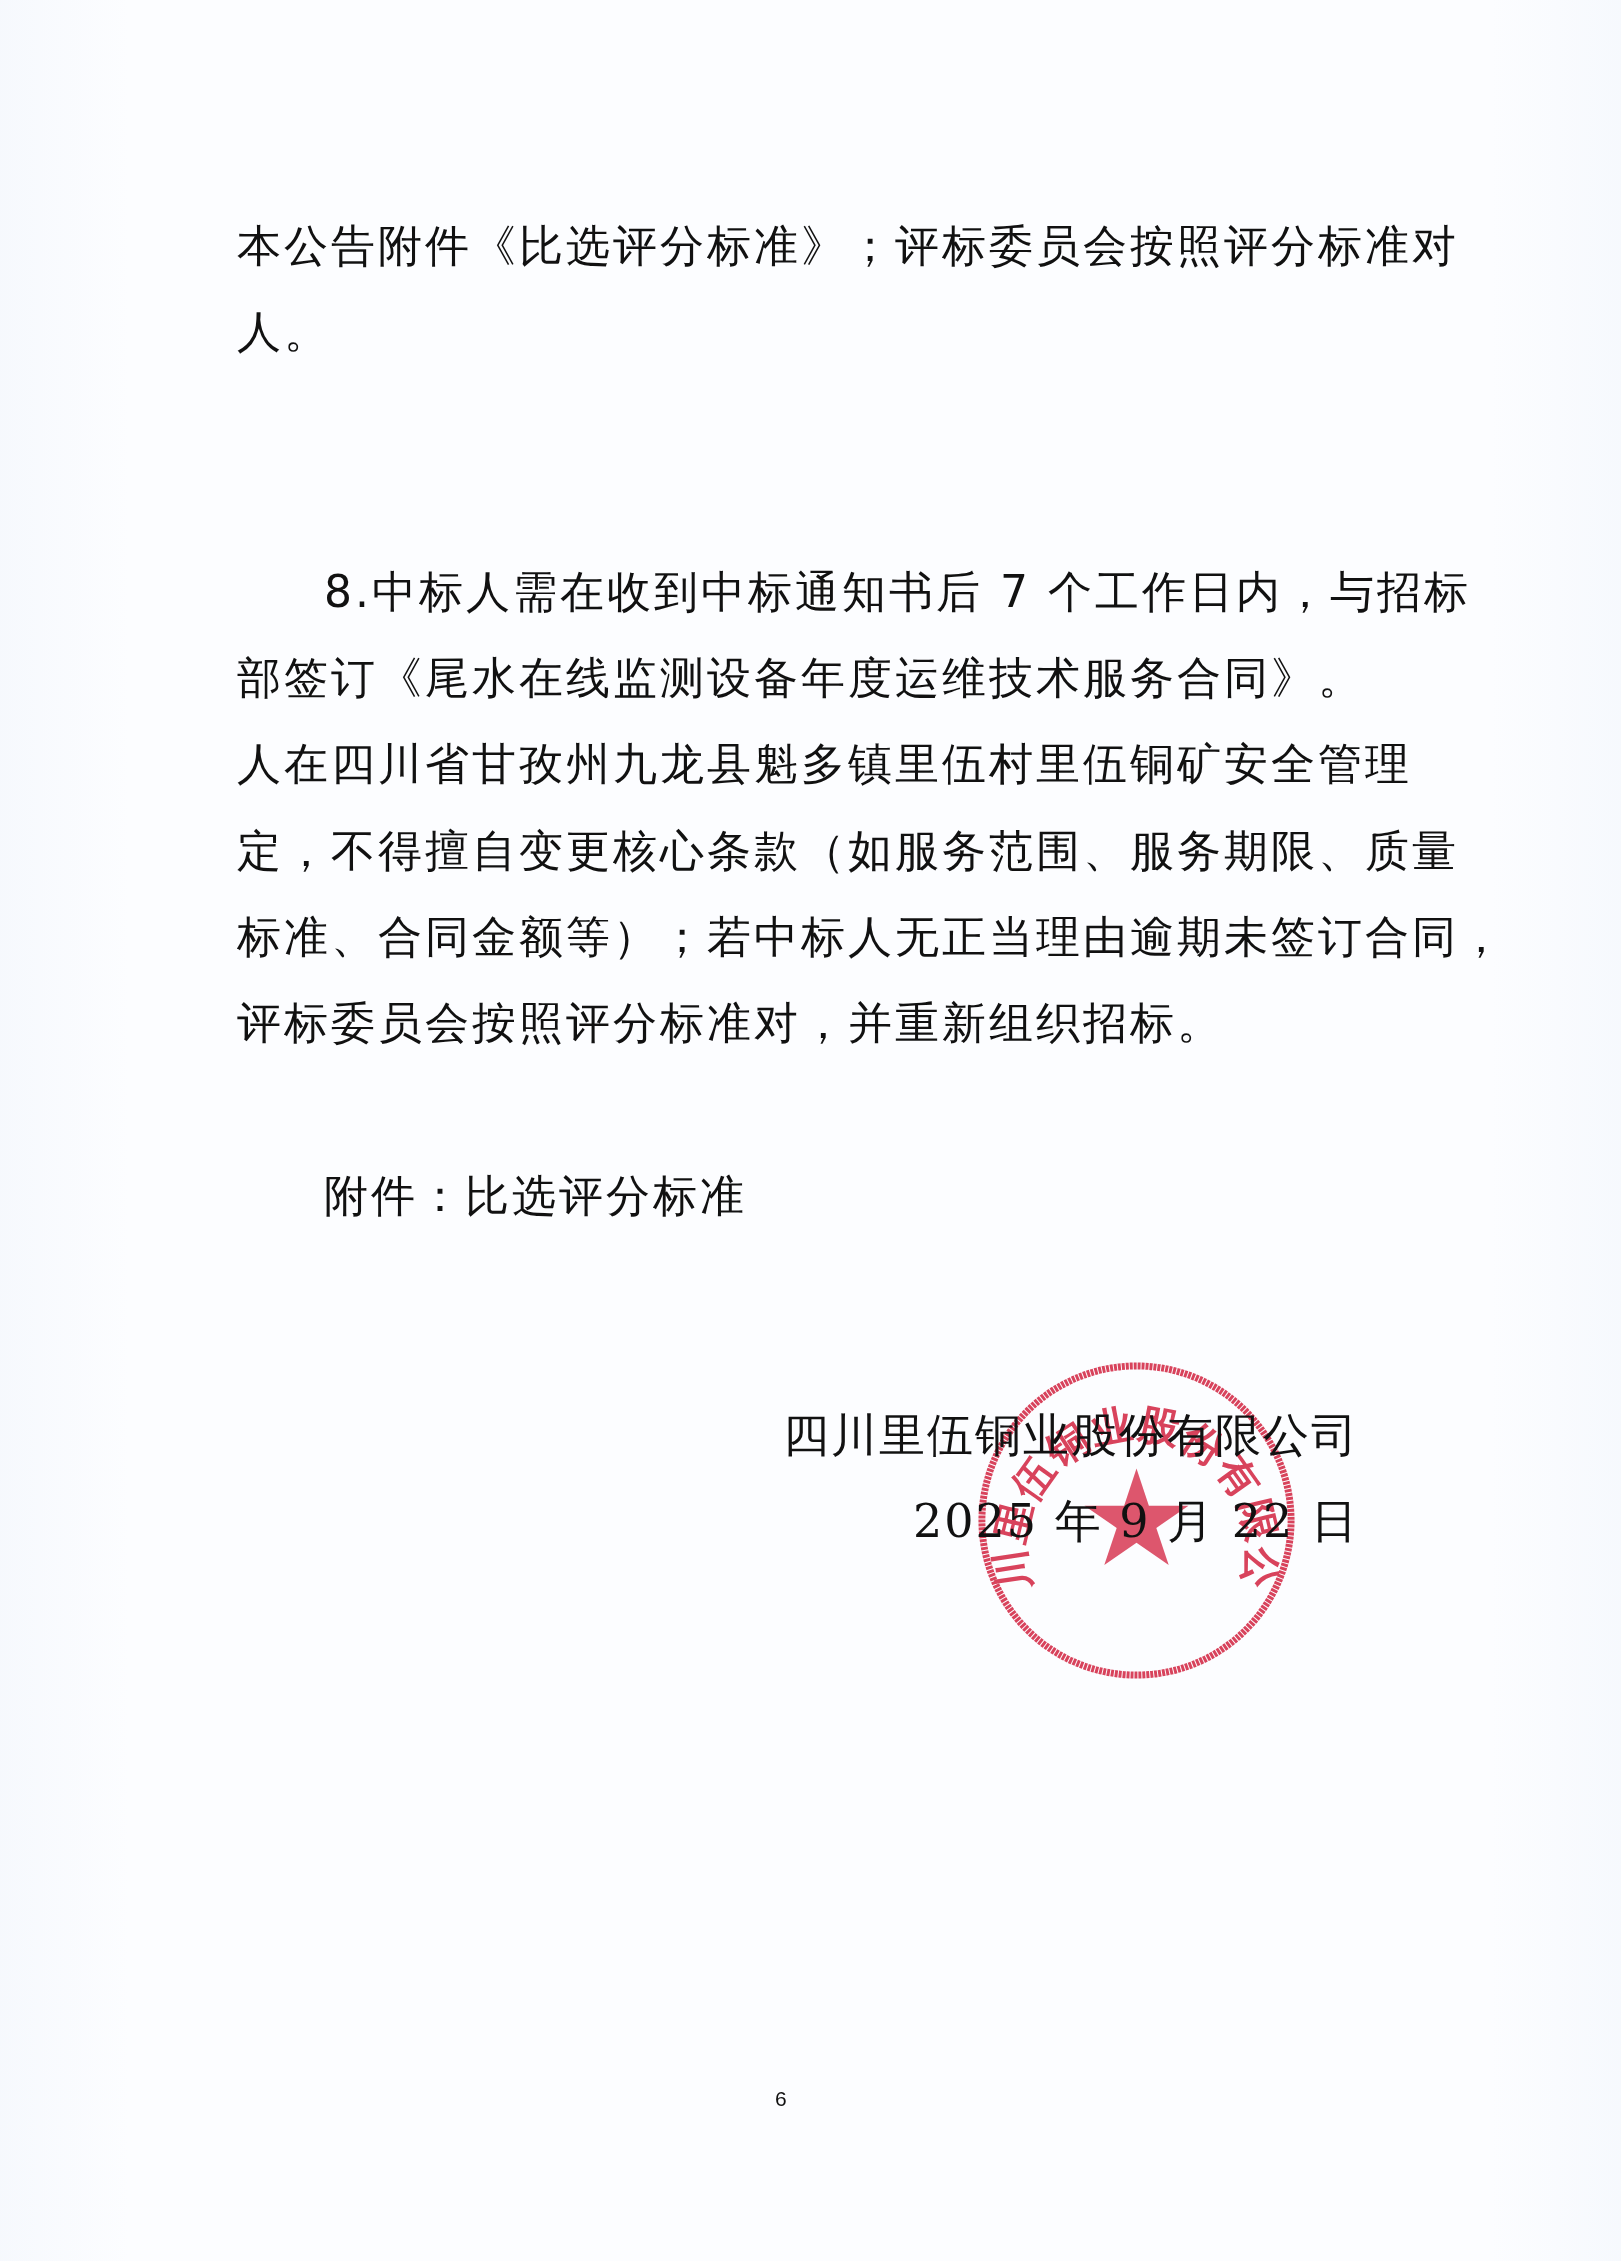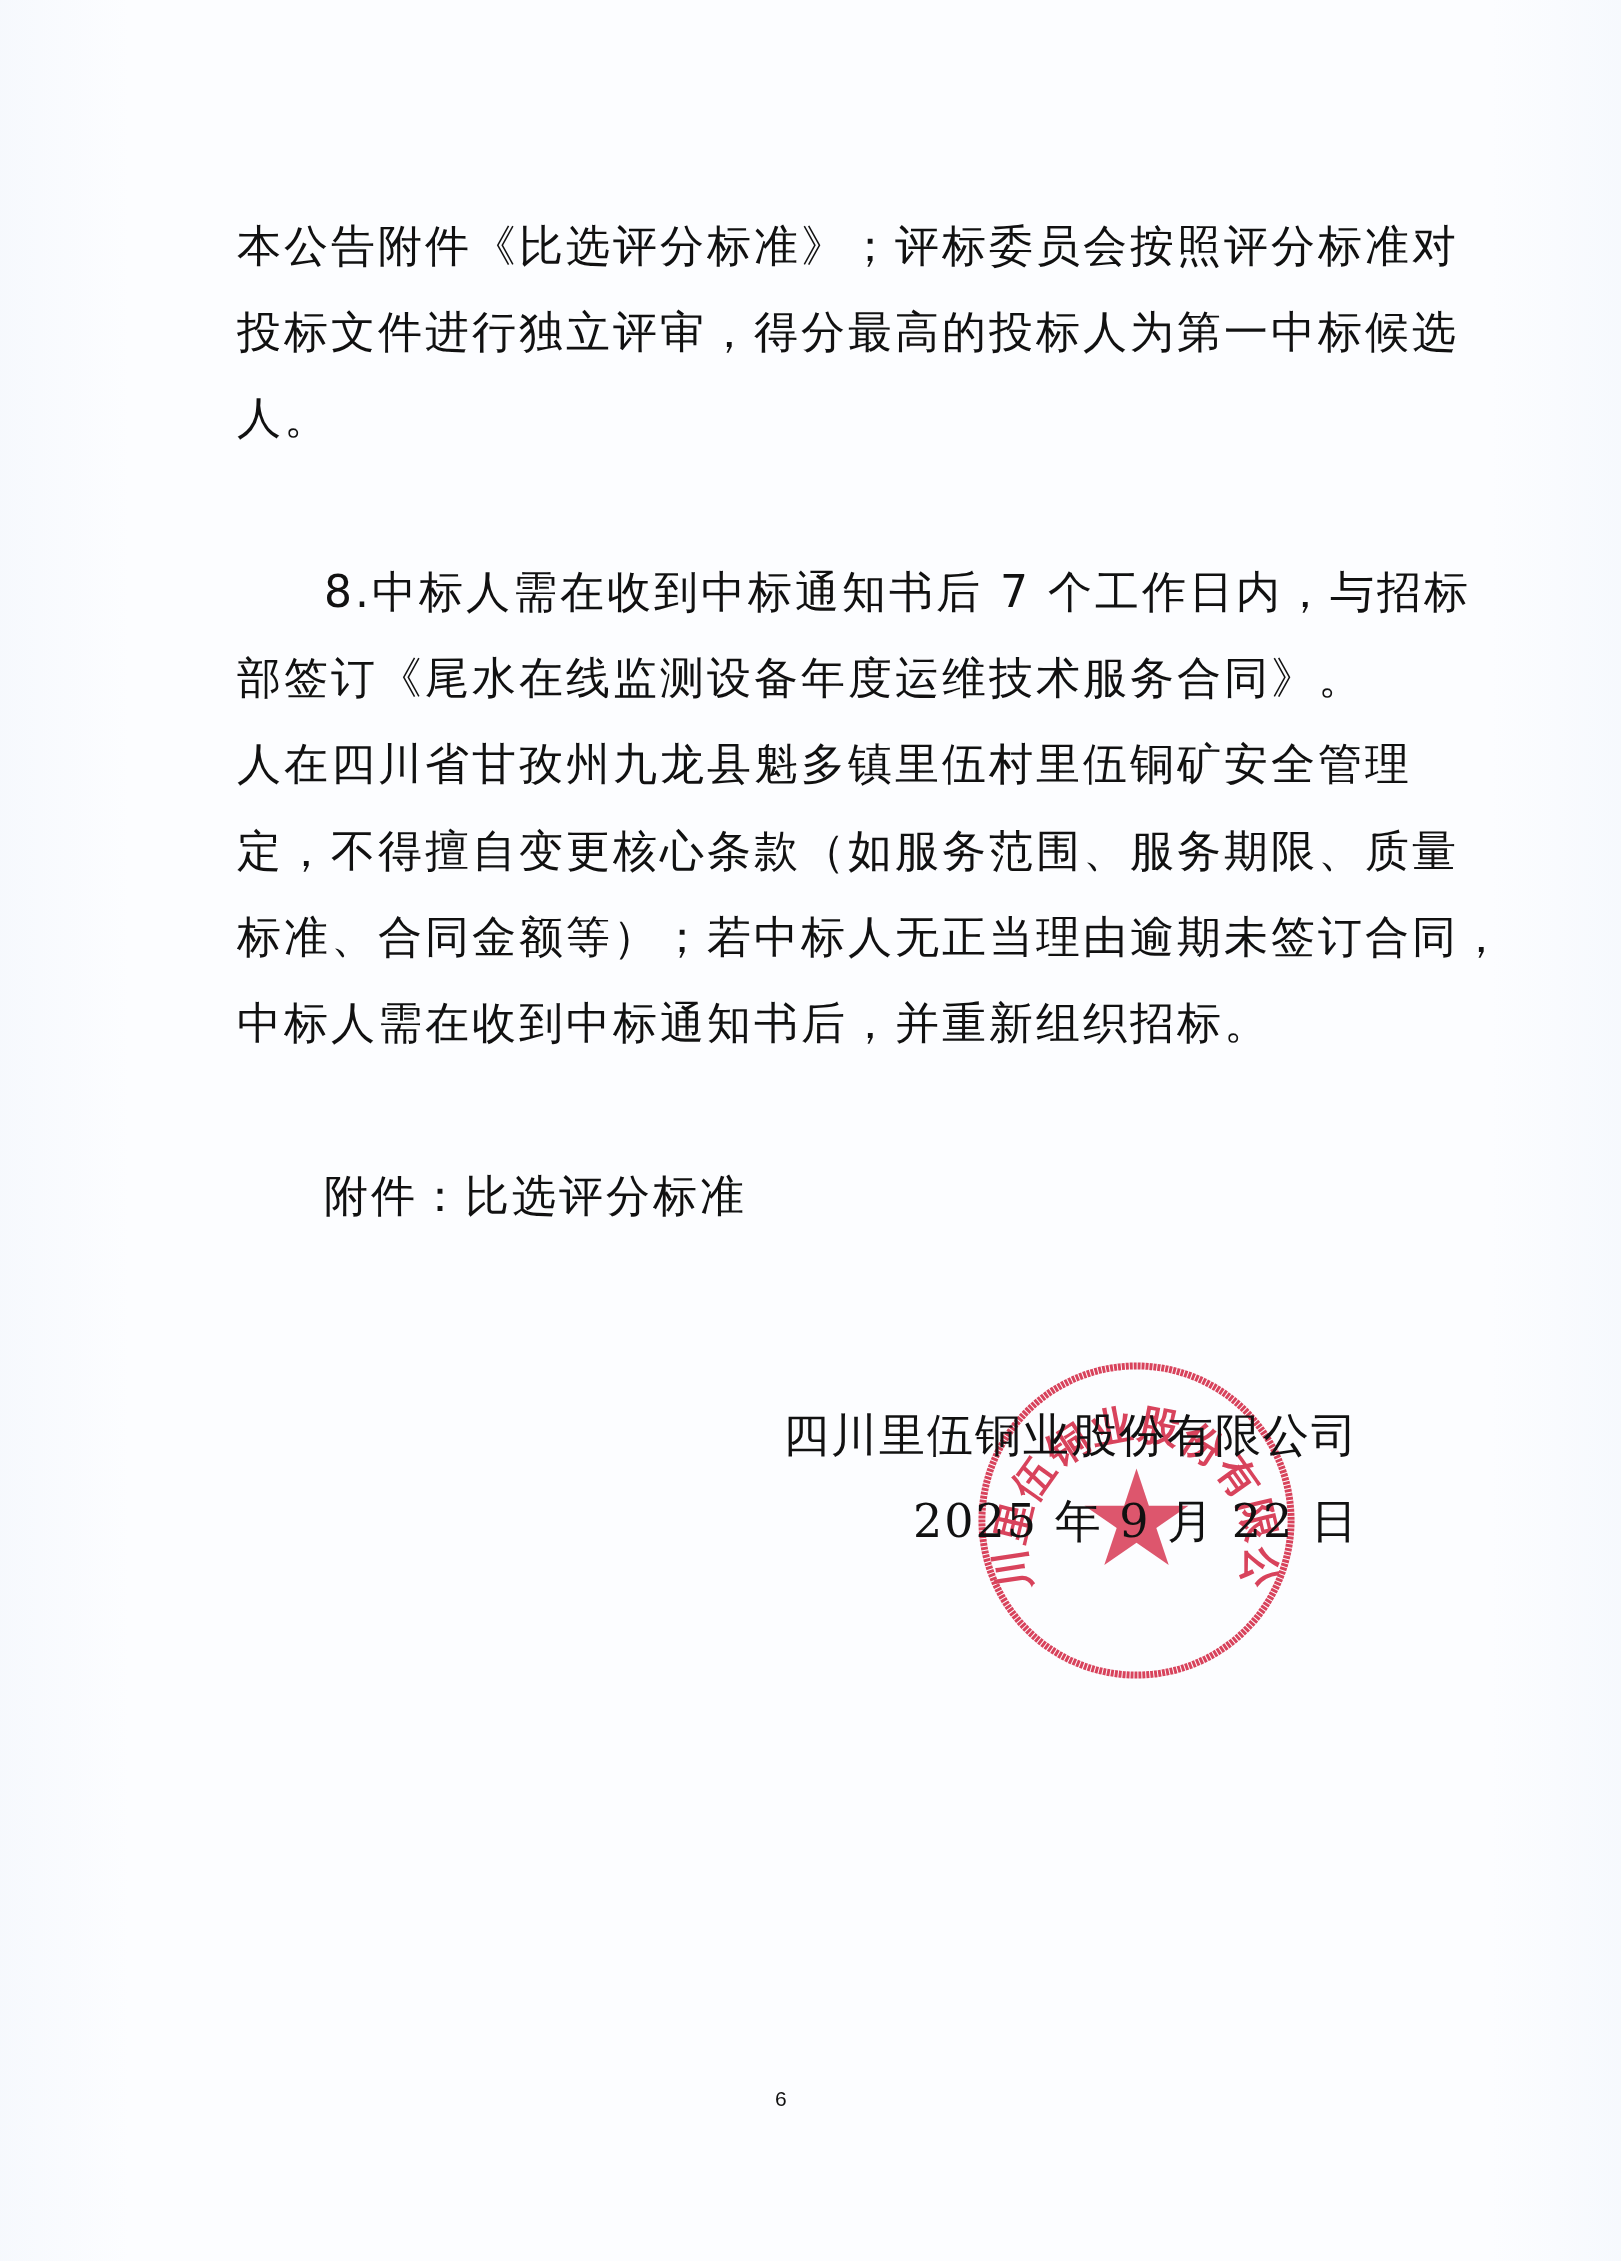--- a/index.html
+++ b/index.html
@@ -53,35 +53,34 @@
     color: #111;
   }
 </style>
 </head>
 <body>
 
 <div class="page">
 
   <div class="body-text" style="top: 203px;">
     <span class="line">本公告附件《比选评分标准》；评标委员会按照评分标准对</span>
-    <span class="line">投标文件进行独立评审，得分最高的投标人为第一中标候选</span>
     <span class="line">人。</span>
   </div>
 
 
   <div class="body-text" style="top: 549px;">
     <span class="line indent">8.中标人需在收到中标通知书后 7 个工作日内，与招标</span>
     <span class="line">部签订《尾水在线监测设备年度运维技术服务合同》。</span>
     <span class="line">人在四川省甘孜州九龙县魁多镇里伍村里伍铜矿安全管理</span>
   </div>
 
   <div class="body-text" style="top: 808px;">
     <span class="line">定，不得擅自变更核心条款（如服务范围、服务期限、质量</span>
     <span class="line">标准、合同金额等）；若中标人无正当理由逾期未签订合同，</span>
-    <span class="line">中标人需在收到中标通知书后，并重新组织招标。</span>
+    <span class="line">评标委员会按照评分标准对，并重新组织招标。</span>
   </div>
 
   <div class="body-text" style="top: 1153px;">
     <span class="line indent">附件：比选评分标准</span>
   </div>
 
   <svg class="seal" viewBox="0 0 660 660">
     <defs>
       <path id="sealArc" d="M 120 470 A 225 225 0 1 1 540 470" fill="none"></path>
     </defs>

